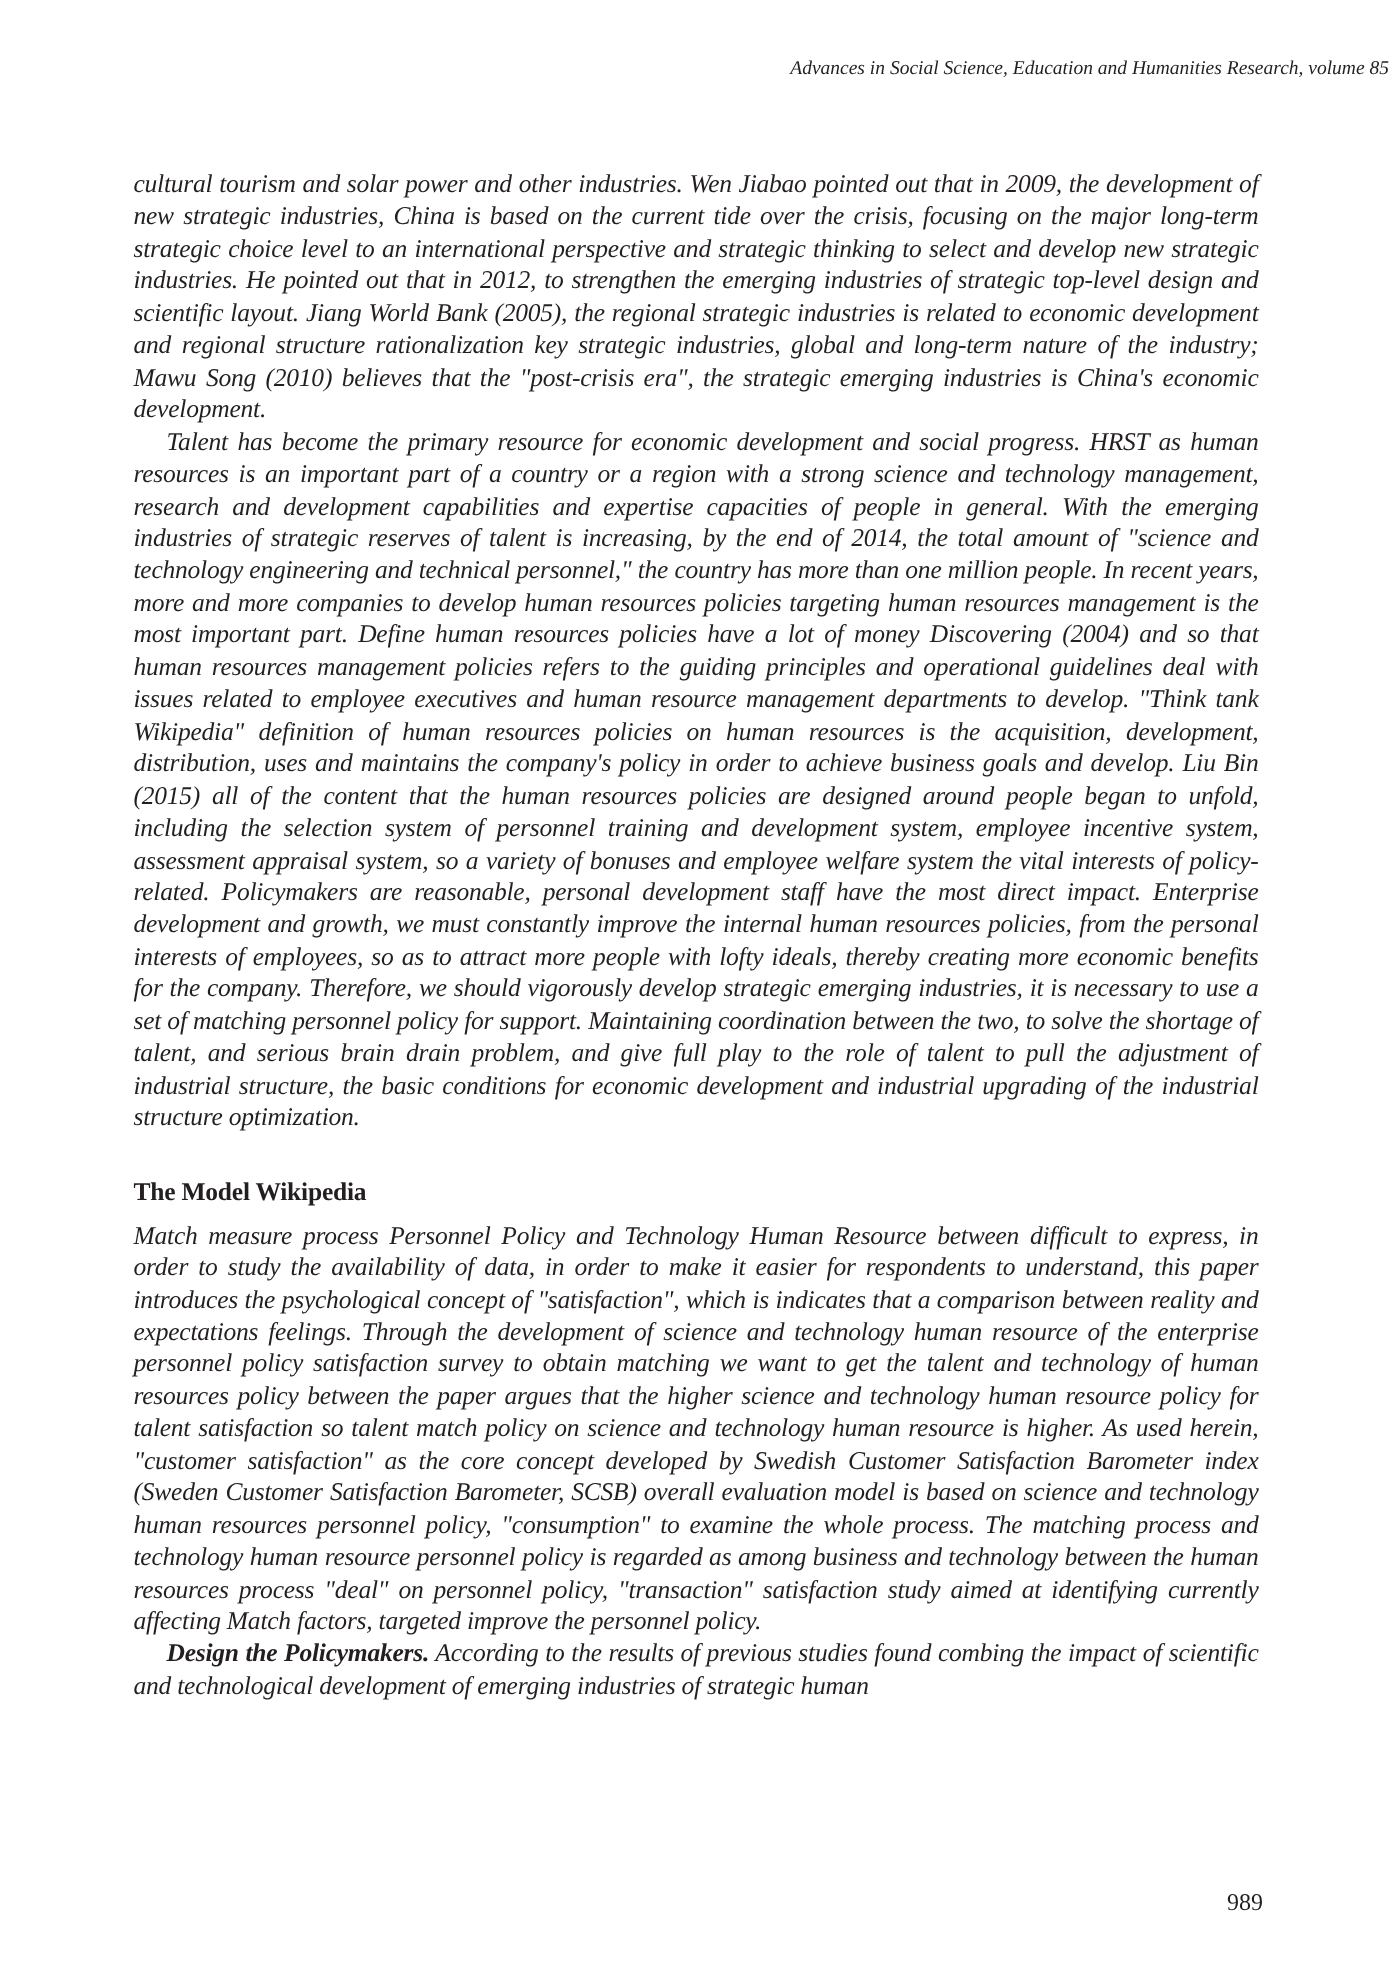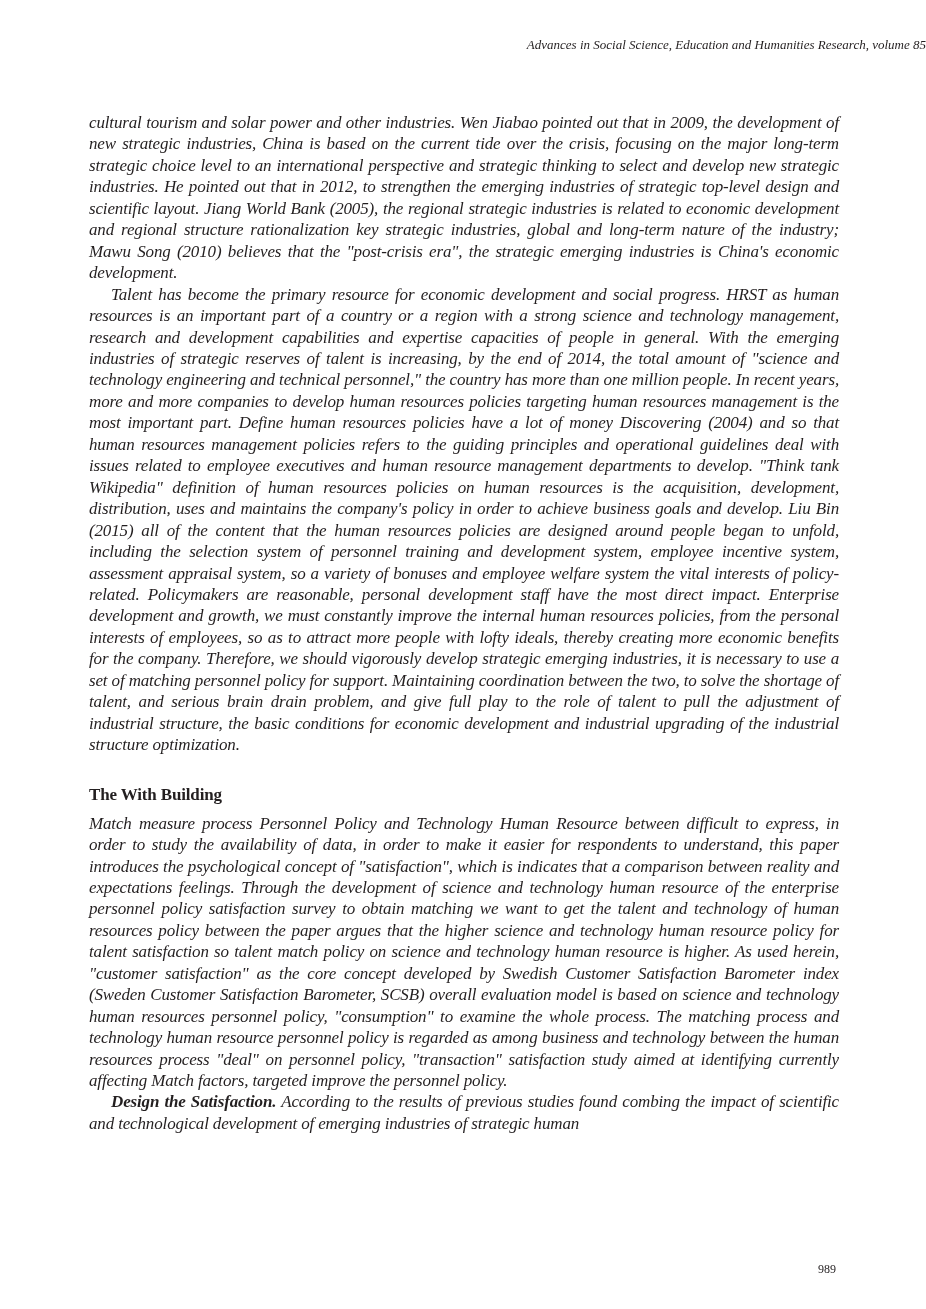--- a/index.html
+++ b/index.html
@@ -50,32 +50,32 @@
     font-size: 17px;
     line-height: 21px;
   }
   .run-in {
     font-weight: bold;
   }
   .page-number {
     position: absolute;
     top: 1262px;
     left: 818px;
-    font-size: 12px;
+    font-size: 16px;
     line-height: 14px;
   }
 </style>
 </head>
 <body>
 
 <div class="running-header">Advances in Social Science, Education and Humanities Research, volume 85</div>
 
 <div class="content">
   <p class="para">cultural tourism and solar power and other industries. Wen Jiabao pointed out that in 2009, the development of new strategic industries, China is based on the current tide over the crisis, focusing on the major long-term strategic choice level to an international perspective and strategic thinking to select and develop new strategic industries. He pointed out that in 2012, to strengthen the emerging industries of strategic top-level design and scientific layout. Jiang World Bank (2005), the regional strategic industries is related to economic development and regional structure rationalization key strategic industries, global and long-term nature of the industry; Mawu Song (2010) believes that the "post-crisis era", the strategic emerging industries is China's economic development.</p>
   <p class="para indent">Talent has become the primary resource for economic development and social progress. HRST as human resources is an important part of a country or a region with a strong science and technology management, research and development capabilities and expertise capacities of people in general. With the emerging industries of strategic reserves of talent is increasing, by the end of 2014, the total amount of "science and technology engineering and technical personnel," the country has more than one million people. In recent years, more and more companies to develop human resources policies targeting human resources management is the most important part. Define human resources policies have a lot of money Discovering (2004) and so that human resources management policies refers to the guiding principles and operational guidelines deal with issues related to employee executives and human resource management departments to develop. "Think tank Wikipedia" definition of human resources policies on human resources is the acquisition, development, distribution, uses and maintains the company's policy in order to achieve business goals and develop. Liu Bin (2015) all of the content that the human resources policies are designed around people began to unfold, including the selection system of personnel training and development system, employee incentive system, assessment appraisal system, so a variety of bonuses and employee welfare system the vital interests of policy-related. Policymakers are reasonable, personal development staff have the most direct impact. Enterprise development and growth, we must constantly improve the internal human resources policies, from the personal interests of employees, so as to attract more people with lofty ideals, thereby creating more economic benefits for the company. Therefore, we should vigorously develop strategic emerging industries, it is necessary to use a set of matching personnel policy for support. Maintaining coordination between the two, to solve the shortage of talent, and serious brain drain problem, and give full play to the role of talent to pull the adjustment of industrial structure, the basic conditions for economic development and industrial upgrading of the industrial structure optimization.</p>
 
-  <h2 class="section-heading">The With Building</h2>
+  <h2 class="section-heading">The Model Wikipedia</h2>
 
   <p class="para">Match measure process Personnel Policy and Technology Human Resource between difficult to express, in order to study the availability of data, in order to make it easier for respondents to understand, this paper introduces the psychological concept of "satisfaction", which is indicates that a comparison between reality and expectations feelings. Through the development of science and technology human resource of the enterprise personnel policy satisfaction survey to obtain matching we want to get the talent and technology of human resources policy between the paper argues that the higher science and technology human resource policy for talent satisfaction so talent match policy on science and technology human resource is higher. As used herein, "customer satisfaction" as the core concept developed by Swedish Customer Satisfaction Barometer index (Sweden Customer Satisfaction Barometer, SCSB) overall evaluation model is based on science and technology human resources personnel policy, "consumption" to examine the whole process. The matching process and technology human resource personnel policy is regarded as among business and technology between the human resources process "deal" on personnel policy, "transaction" satisfaction study aimed at identifying currently affecting Match factors, targeted improve the personnel policy.</p>
-  <p class="para indent"><span class="run-in">Design the Satisfaction.</span><span> According to the results of previous studies found combing the impact of scientific and technological development of emerging industries of strategic human</span></p>
+  <p class="para indent"><span class="run-in">Design the Policymakers.</span><span> According to the results of previous studies found combing the impact of scientific and technological development of emerging industries of strategic human</span></p>
 </div>
 
 <div class="page-number">989</div>
 
 </body></html>

